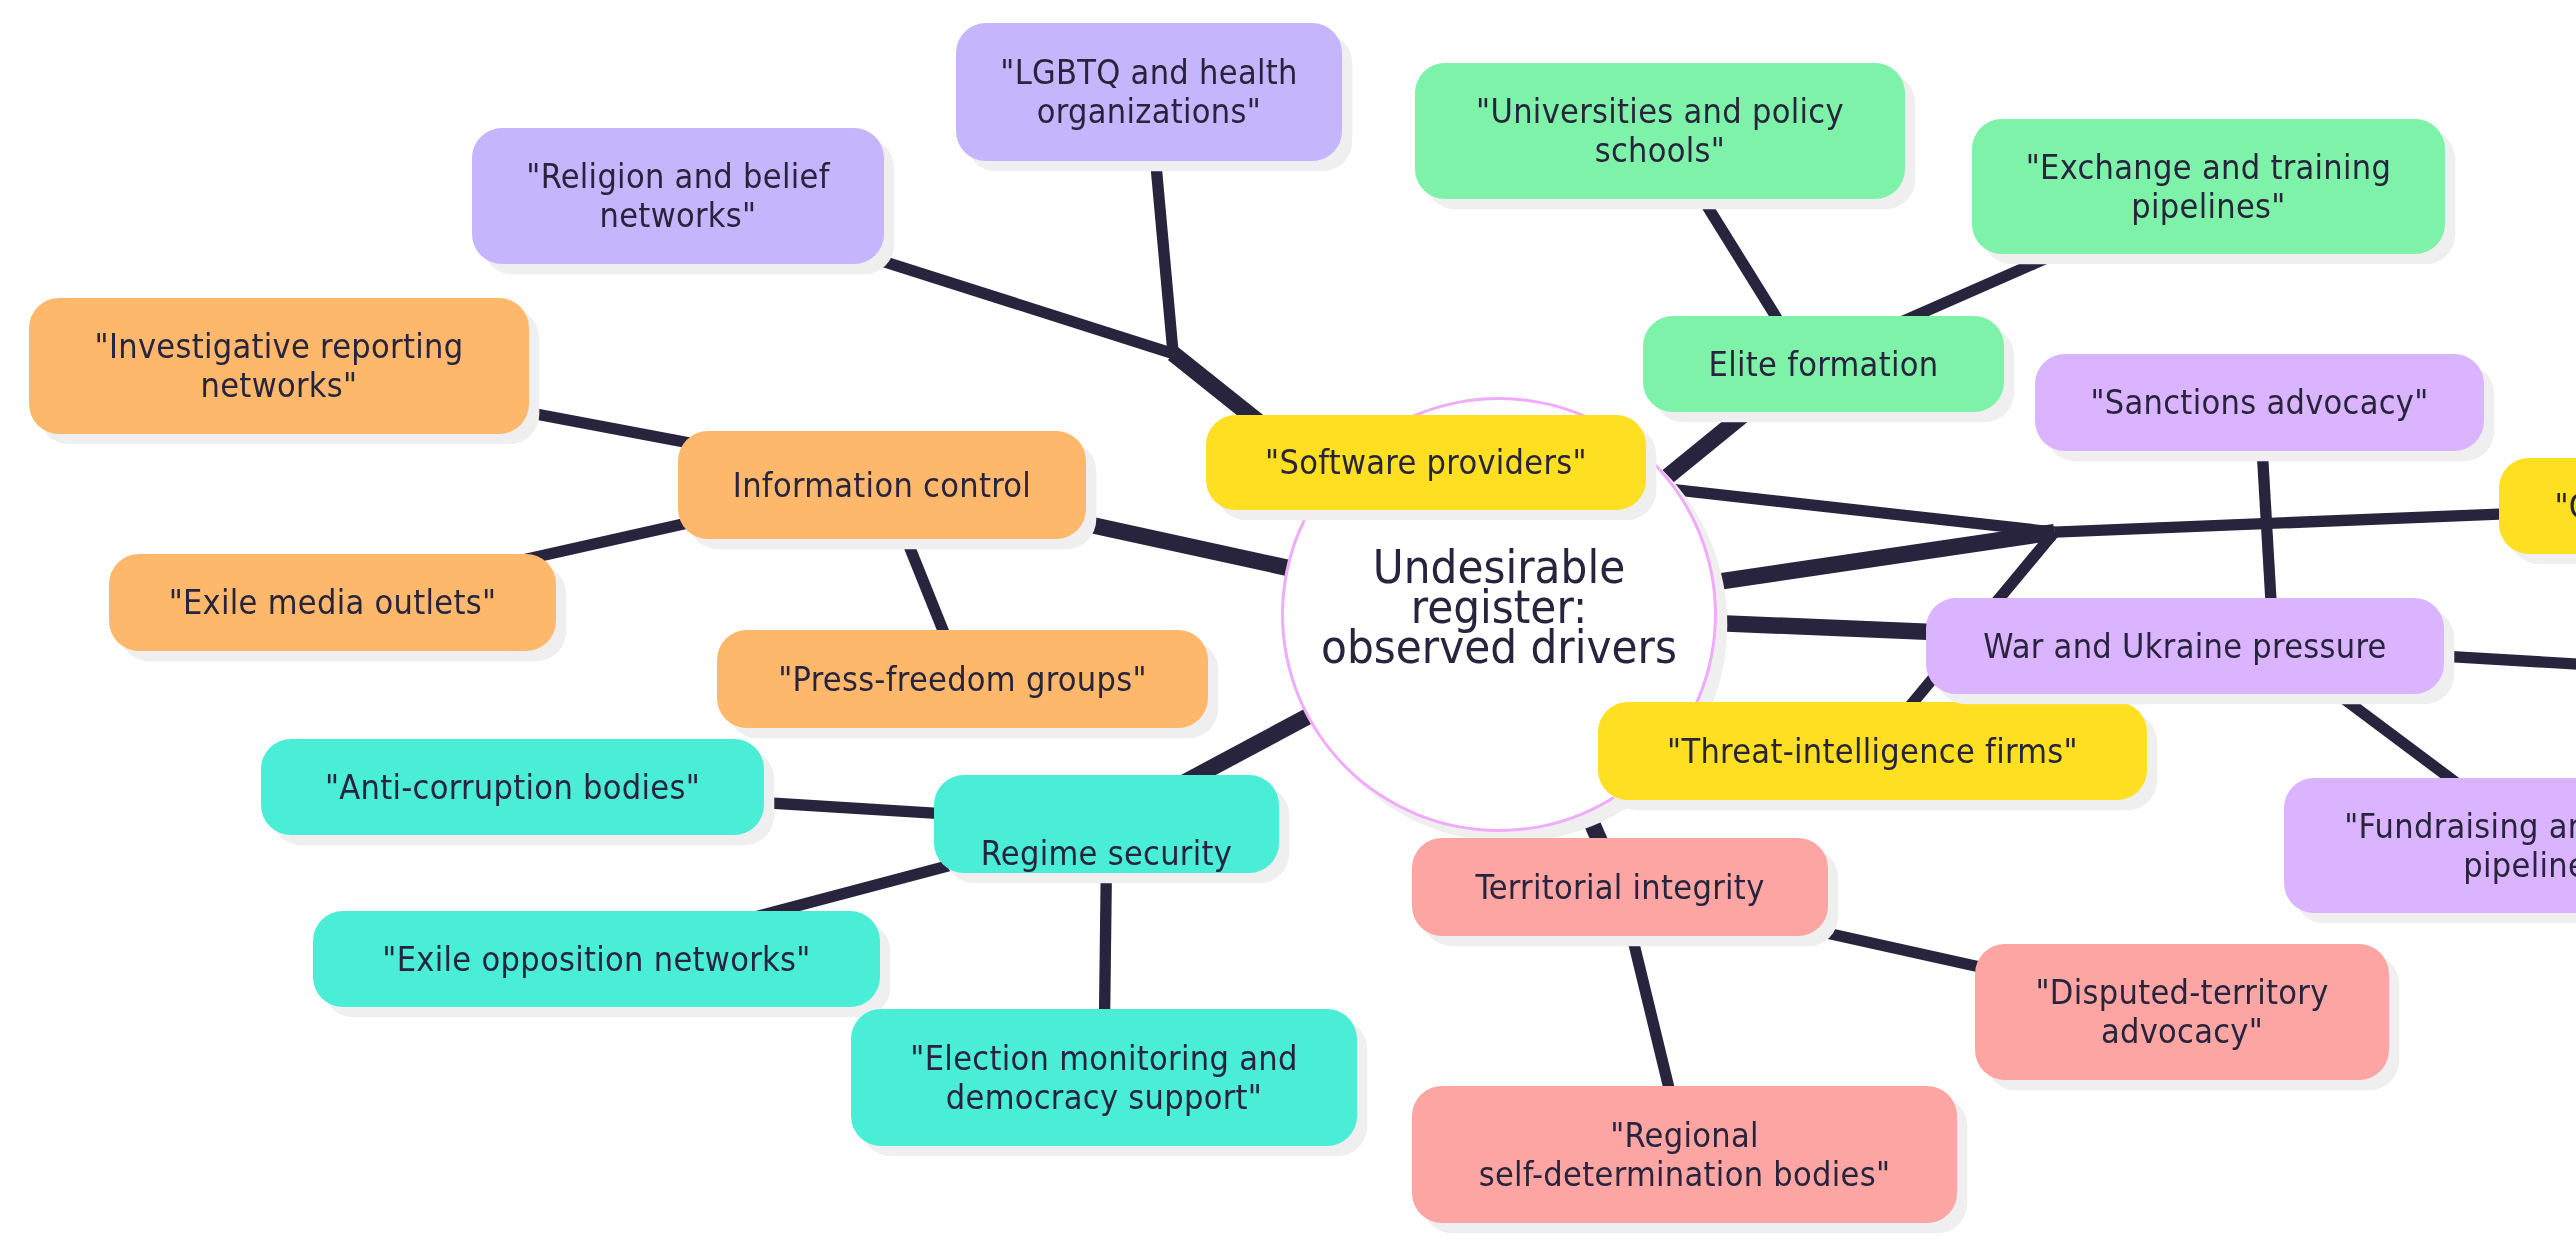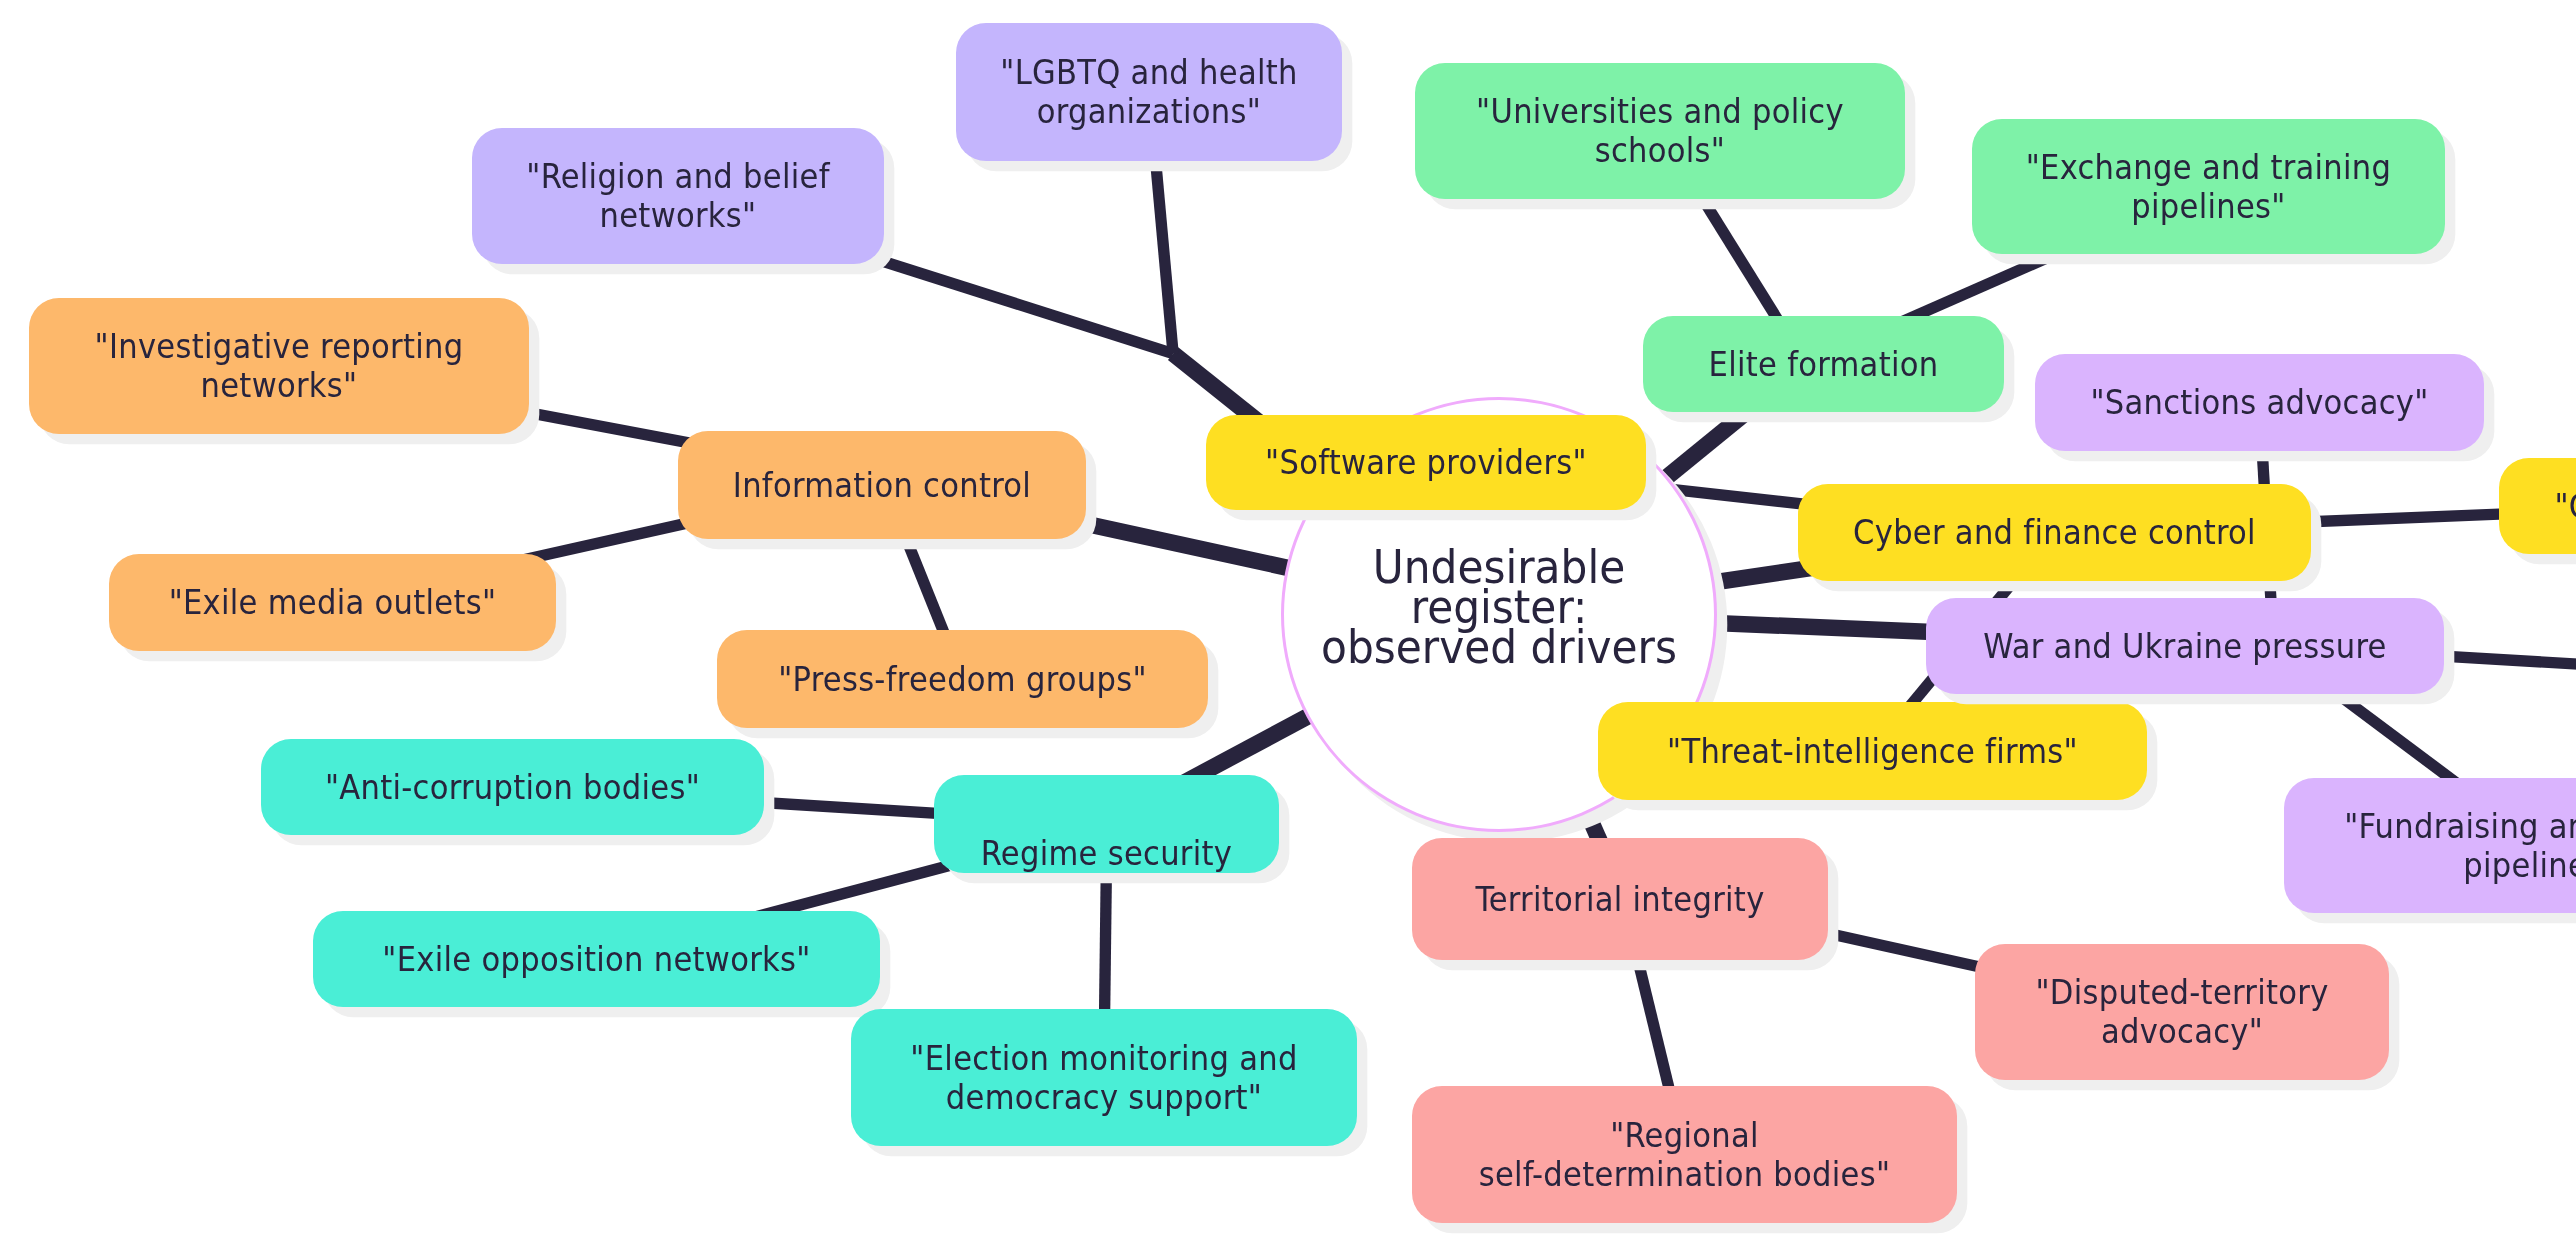--- a/index.html
+++ b/index.html
@@ -45,21 +45,21 @@
   #n-sof  { left:1206px; top:415px;  width:440px;  height:95px; }
   #n-cry  { left:2499px; top:458px;  width:402px;  height:96px; }
   #n-thr  { left:1598px; top:702px; width:549px; height:98px; }
   #n-war  { left:1926px; top:598px; width:518px; height:96px; }
   #n-san  { left:2035px; top:354px;  width:449px;  height:97px; }
   #n-fun  { left:2284px; top:778px; width:513px;  height:135px; }
   #n-reg  { left:934px; top:775px; width:345px;  height:98px;align-items:flex-end; }
   #n-acb  { left:261px;  top:739px; width:503px;  height:96px; }
   #n-exo  { left:313px;  top:911px; width:567px; height:96px; }
   #n-ele  { left:851px; top:1009px; width:506px;  height:137px; }
-  #n-ter  { left:1412px; top:838px; width:416px;  height:122px; }
+  #n-ter  { left:1412px; top:838px; width:416px;  height:98px; }
   #n-dis  { left:1975px; top:944px; width:414px;  height:136px; }
   #n-rsd  { left:1412px; top:1086px; width:545px; height:137px; }
 </style>
 </head>
 <body>
 
 <div id="canvas">
   <svg id="edges" xmlns="http://www.w3.org/2000/svg" viewBox="0 0 5964 2417" width="3073" height="1245">
       <line x1="2909.5" y1="1192" x2="1712" y2="930.5" class="edge main" stroke="#28243d"></line>
       <line x1="1712" y1="930.5" x2="542" y2="710" class="edge leaf" stroke="#28243d"></line>
@@ -121,23 +121,20 @@
     </div>
   <div id="n-uni" class="node c-green">
     <span>"Universities and policy
 schools"</span>
     </div>
   <div id="n-exc" class="node c-green">
     <span>"Exchange and training
 pipelines"</span>
     </div>
 
-  <div id="n-cyb" class="node c-yellow">
-    <span>Cyber and finance control</span>
-    </div>
   <div id="n-sof" class="node c-yellow">
     <span>"Software providers"</span>
     </div>
   <div id="n-cry" class="node c-yellow">
     <span>"Crypto platforms"</span>
     </div>
   <div id="n-thr" class="node c-yellow">
     <span>"Threat-intelligence firms"</span>
     </div>
 

